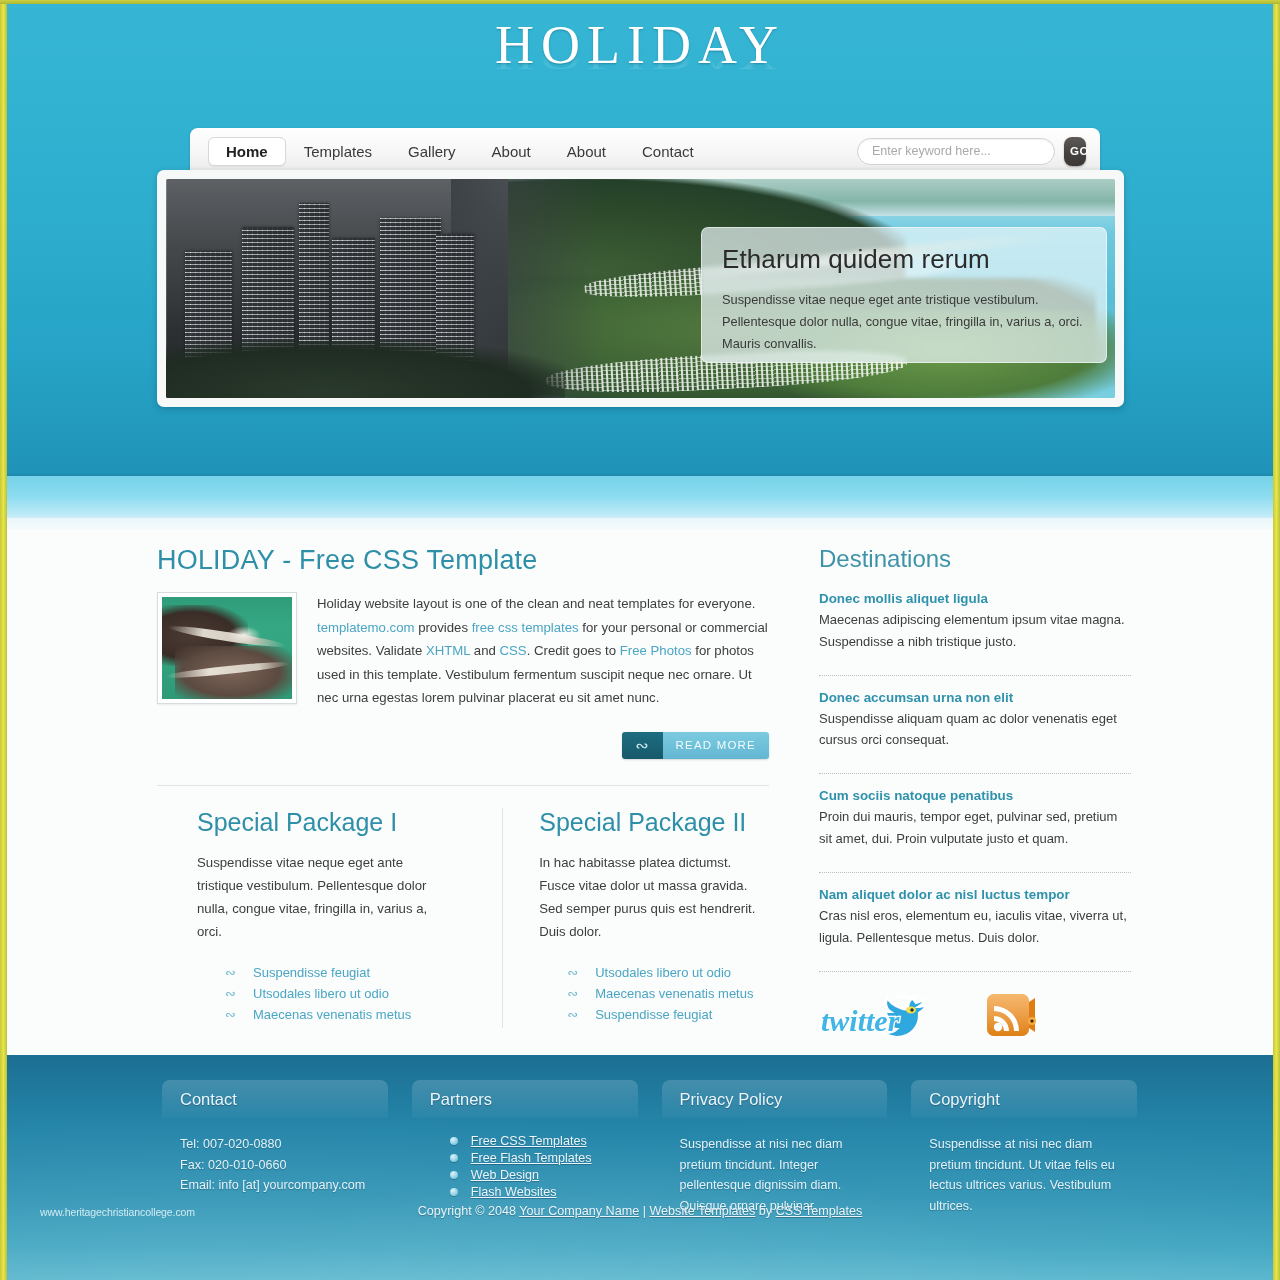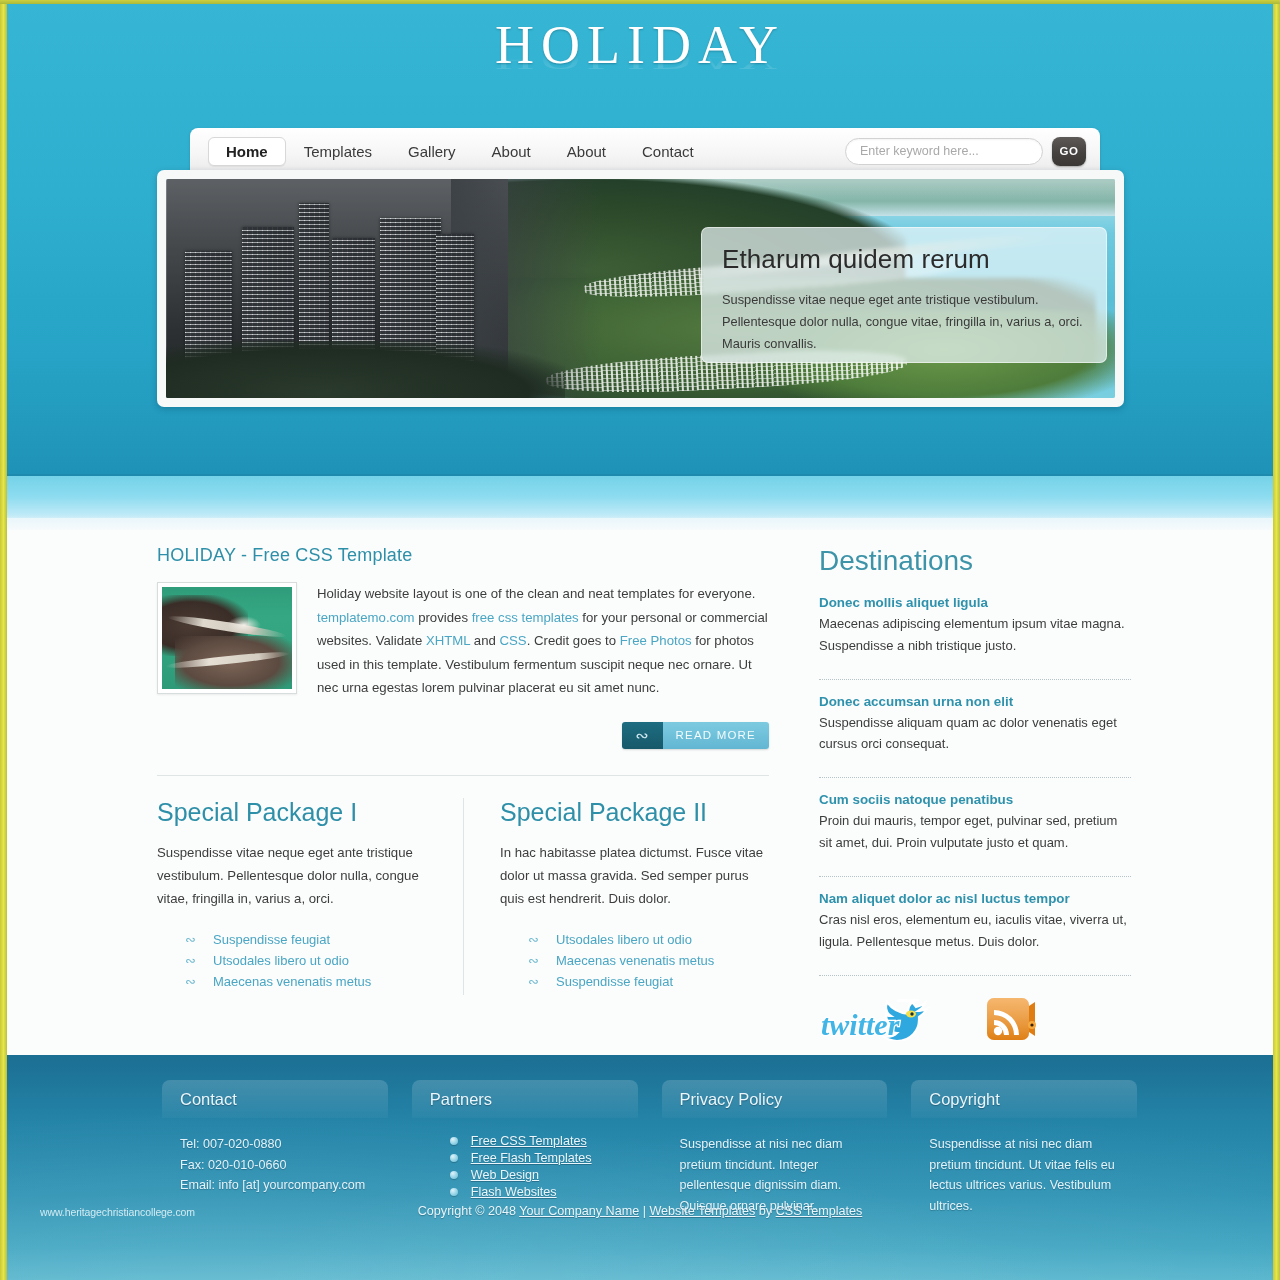--- a/index.html
+++ b/index.html
@@ -83,21 +83,21 @@
     margin-left:auto; margin-right:14px; display:flex; align-items:center; gap:9px;
   }
   .search-input {
     width:198px; height:27px; border:1px solid #d2d2d2; border-radius:14px;
     background:#fff; padding:0 14px; font-size:12.5px; color:#666;
     font-family:"Liberation Sans", sans-serif; outline:none;
     box-shadow:inset 0 1px 2px rgba(0,0,0,.05);
   }
   .search-input::placeholder { color:#a9a9a9; }
   .go-btn {
-    width:34px; height:29px; border-radius:8px; border:none;
+    width:22px; height:29px; border-radius:8px; border:none;
     background:linear-gradient(to bottom,#5e5a57,#454240 55%,#3a3734);
     color:#fff; font-size:11.5px; font-weight:bold; letter-spacing:.5px;
     cursor:pointer; font-family:"Liberation Sans", sans-serif;
     box-shadow:0 1px 2px rgba(0,0,0,.3);
   }
 
   
   .banner-frame {
     position:absolute; left:157px; top:170px; width:967px; height:237px;
     background:#f7f9f9; border-radius:7px; padding:9px;
@@ -202,28 +202,28 @@
   .content {
     position:absolute; left:7px; right:7px; top:530px; height:525px;
     background:#fbfcfc;
   }
   .content-inner { position:relative; width:100%; height:100%; }
 
   .col-left { position:absolute; left:150px; top:15px; width:612px; }
   .col-right { position:absolute; left:812px; top:15px; width:312px; }
 
   h1.sec-title {
-    margin:0 0 16px 0; font-size:18px; font-weight:400; color:#2e8fa8;
+    margin:0 0 16px 0; font-size:27px; font-weight:400; color:#2e8fa8;
     letter-spacing:.2px;
   }
   h2.sub-title {
     margin:0 0 14px 0; font-size:25px; font-weight:400; color:#2e8fa8;
   }
   h3.side-title {
-    margin:0 0 18px 0; font-size:28px; font-weight:400; color:#3d93a8;
+    margin:0 0 18px 0; font-size:24px; font-weight:400; color:#3d93a8;
   }
 
   .intro { display:flex; gap:20px; align-items:flex-start; }
   .thumb {
     width:140px; height:112px; flex:0 0 140px;
     border:1px solid #d7dcdc; background:#fff; padding:4px;
     box-shadow:0 1px 2px rgba(0,0,0,.07);
   }
   .thumb-inner {
     width:100%; height:100%; position:relative; overflow:hidden;
@@ -269,21 +269,21 @@
   }
   .readmore .rm-label {
     padding:0 13px; display:flex; align-items:center;
     background:linear-gradient(to bottom,#7ccae0,#6fc1da 50%,#63b6d2);
     color:#f3fbfd; font-size:11.5px; letter-spacing:1.2px;
   }
 
   .divider-h { margin:26px 0 0 0; border-top:1px solid #dfe4e5; }
 
   .packages { display:flex; margin-top:22px; }
-  .pkg { width:50%; padding-right:26px; }
+  .pkg { width:50%; padding-right:26px;margin-left:40px; }
   .pkg + .pkg { padding-left:36px; border-left:1px solid #dfe4e5; padding-right:0; }
   .pkg p { margin:0; font-size:13.2px; line-height:1.75; color:#3d3d3d; }
   .pkg ul { list-style:none; margin:22px 0 0 0; padding:0 0 0 28px; }
   .pkg li { display:flex; align-items:center; gap:14px; margin-bottom:6px; }
   .swirl { color:#6fb9cf; font-size:13px; line-height:1; width:14px; }
   .pkg li a { color:#4aa6c4; font-size:13px; text-decoration:none; }
 
   
   .dest-item { padding-bottom:12px; }
   .dest-item h4 {

